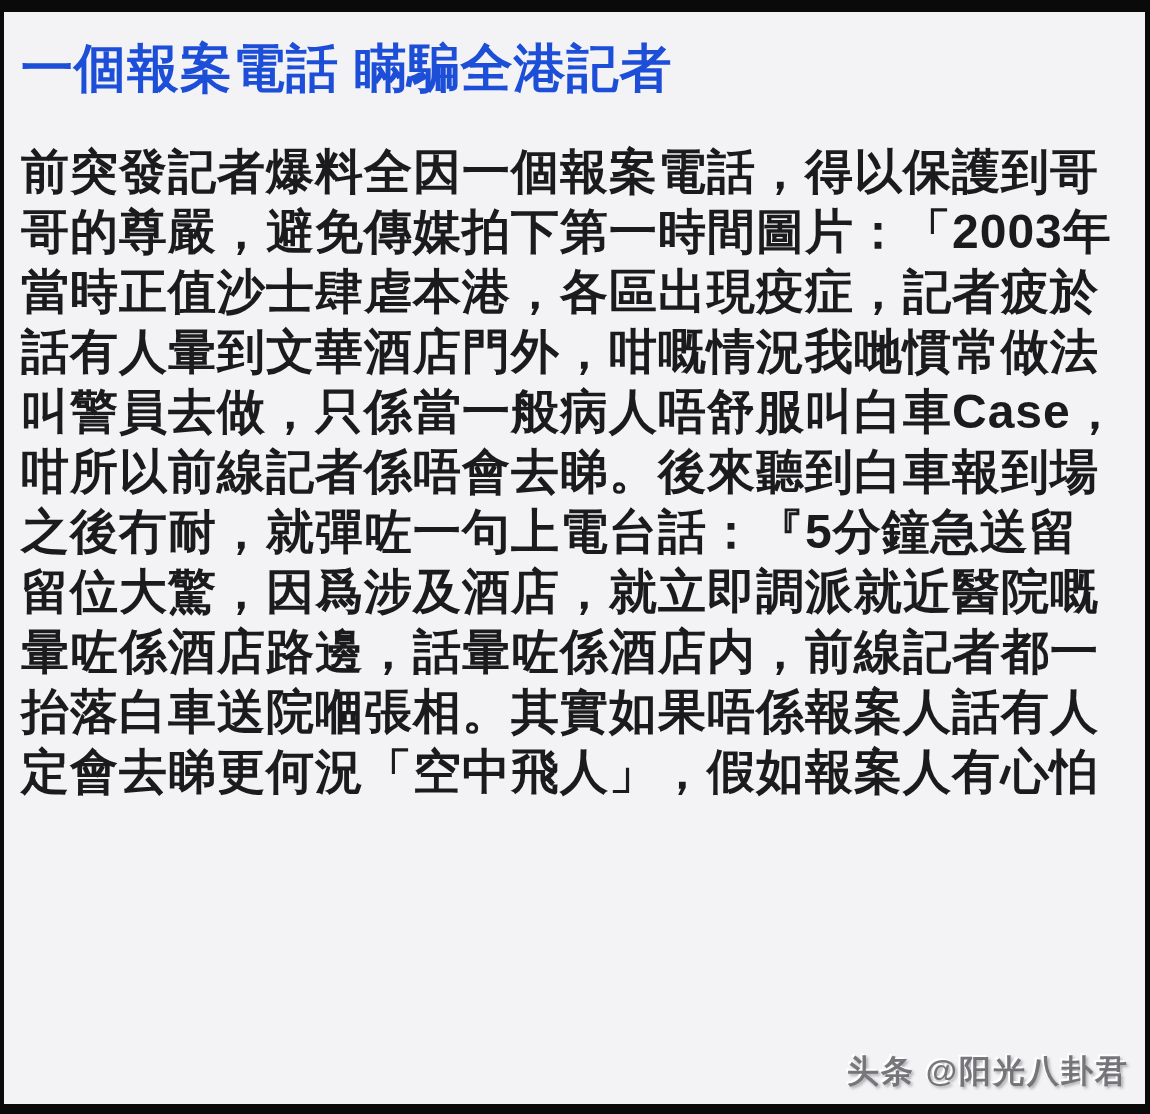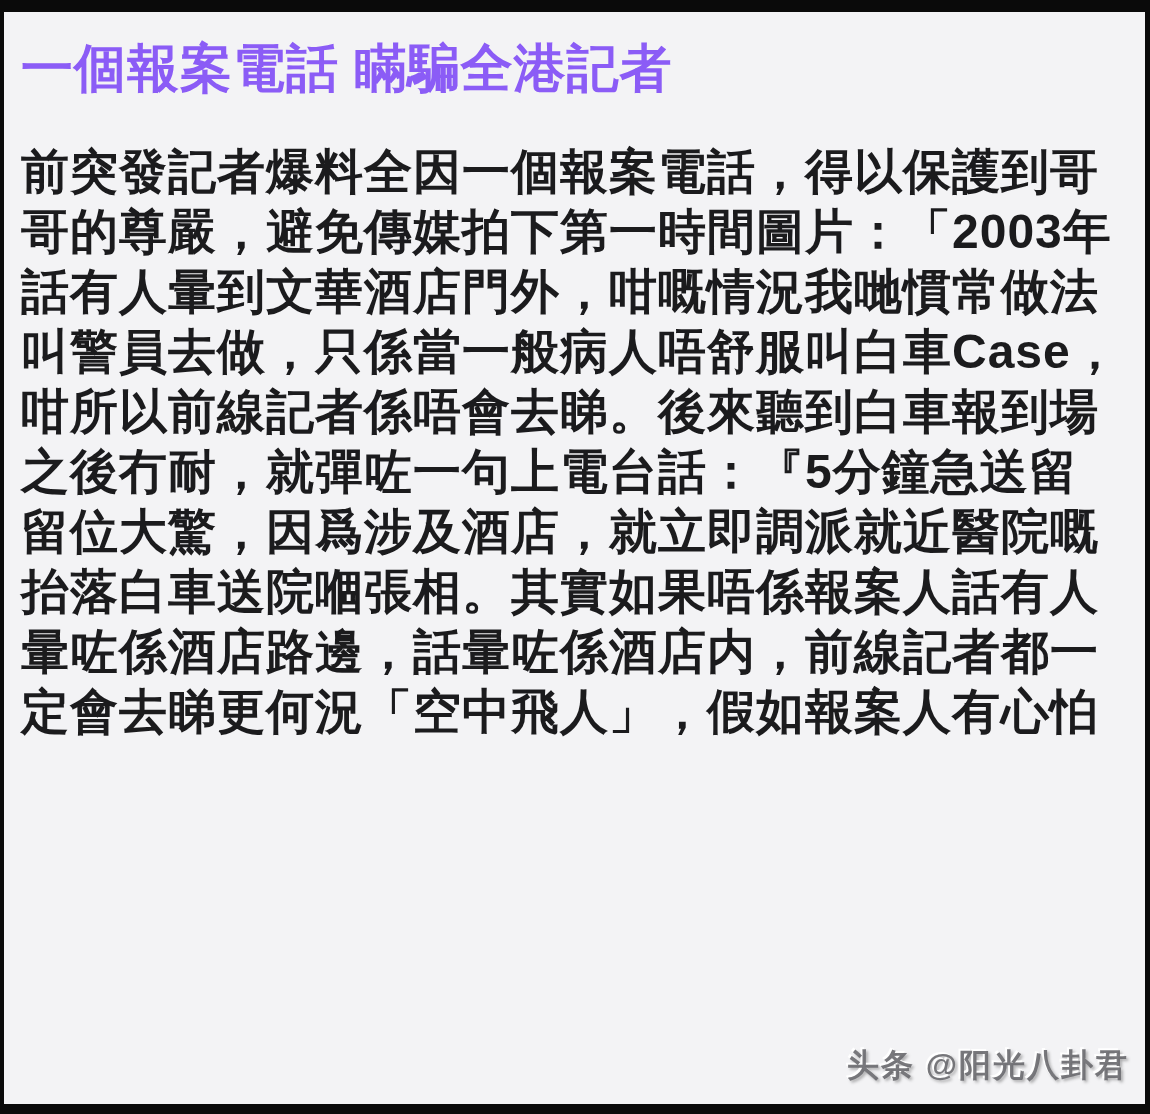--- a/index.html
+++ b/index.html
@@ -22,64 +22,65 @@
     right: 5px;
     bottom: 10px;
     background: #f3f3f5;
     overflow: hidden;
   }
   .title {
     margin: 27px 20px 0 17px;
     font-size: 52px;
     line-height: 58px;
     font-weight: 700;
-    color: #8b5cf6;
+    color: #1d4ed8;
     letter-spacing: 1px;
     white-space: nowrap;
   }
   .body-text {
     margin-top: 45px;
   }
   .line {
     padding: 0 20px 0 17px;
     font-size: 48px;
     line-height: 60px;
     font-weight: 700;
     color: #1b1b1d;
     letter-spacing: 1px;
     white-space: nowrap;
   }
   .watermark {
     position: absolute;
     right: 16px;
-    bottom: 16px;
+    bottom: 10px;
     font-size: 32px;
     font-weight: 700;
     letter-spacing: 2px;
     color: rgba(105, 105, 110, 0.9);
     text-shadow: -2px -2px 0 rgba(255, 255, 255, 0.95),
                   2px  2px 3px rgba(40, 40, 40, 0.35);
     white-space: nowrap;
   }
 </style>
 </head>
 <body>
 
 <div class="page">
 
   <h1 class="title">一個報案電話 瞞騙全港記者</h1>
 
   <div class="body-text">
     <div class="line">前突發記者爆料全因一個報案電話，得以保護到哥</div>
     <div class="line">哥的尊嚴，避免傳媒拍下第一時間圖片：「2003年</div>
+    <div class="line">當時正值沙士肆虐本港，各區出現疫症，記者疲於</div>
     <div class="line">話有人暈到文華酒店門外，咁嘅情況我哋慣常做法</div>
     <div class="line">叫警員去做，只係當一般病人唔舒服叫白車Case，</div>
     <div class="line">咁所以前線記者係唔會去睇。後來聽到白車報到場</div>
     <div class="line">之後冇耐，就彈咗一句上電台話：『5分鐘急送留</div>
     <div class="line">留位大驚，因爲涉及酒店，就立即調派就近醫院嘅</div>
+    <div class="line">暈咗係酒店路邊，話暈咗係酒店内，前線記者都一</div>
     <div class="line">抬落白車送院嗰張相。其實如果唔係報案人話有人</div>
-    <div class="line">暈咗係酒店路邊，話暈咗係酒店内，前線記者都一</div>
     <div class="line">定會去睇更何況「空中飛人」，假如報案人有心怕</div>
   </div>
 
   <div class="watermark">头条 @阳光八卦君</div>
 
 </div>
 
 </body></html>

